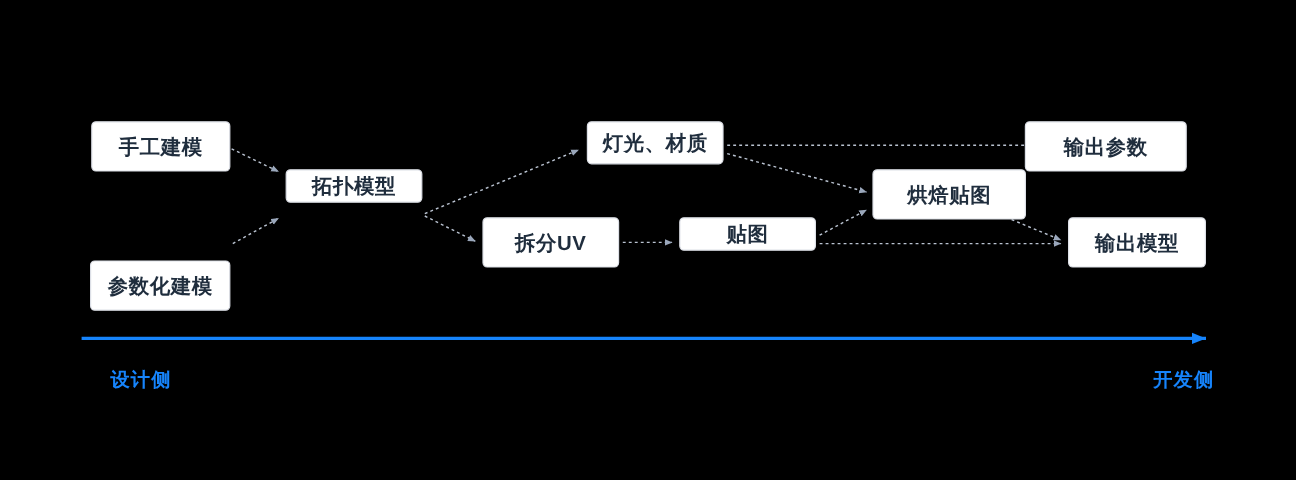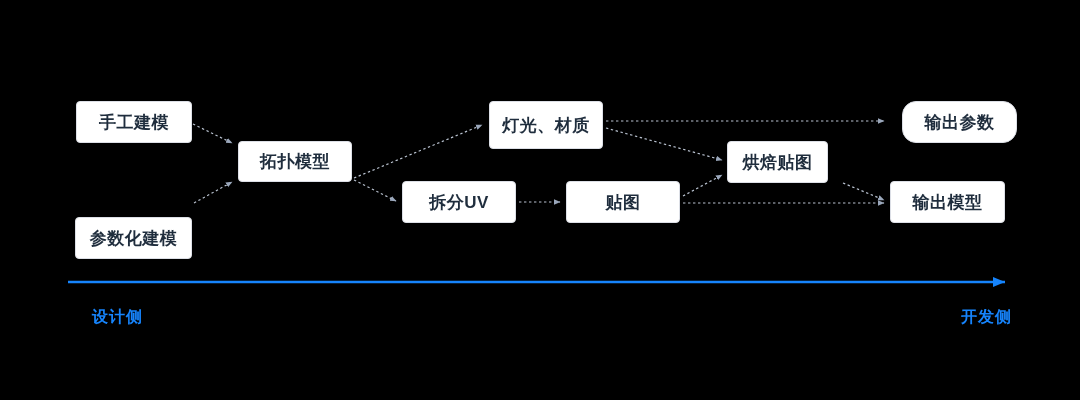--- a/index.html
+++ b/index.html
@@ -93,36 +93,36 @@
     <line id="axis-line" stroke="#1684fc" stroke-width="2.6" marker-end="url(#axis-arrow)" x1="68" y1="282" x2="1005" y2="282"></line>
   </svg>
 
   <div id="nodes">
       <div class="node" style="left: 76px; top: 101px; width: 116px; height: 42px; border-color: rgb(220, 223, 230); color: rgb(31, 45, 61);">
         <span>手工建模</span>
       </div>
       <div class="node" style="left: 75px; top: 181px; width: 117px; height: 42px; border-color: rgb(220, 223, 230); color: rgb(31, 45, 61); margin-top: 36px;">
         <span>参数化建模</span>
       </div>
-      <div class="node" style="left: 238px; top: 141px; width: 114px; height: 41px; border-color: rgb(220, 223, 230); color: rgb(31, 45, 61);">
+      <div class="node" style="left: 238px; top: 141px; width: 114px; height: 28px; border-color: rgb(220, 223, 230); color: rgb(31, 45, 61);">
         <span>拓扑模型</span>
       </div>
-      <div class="node" style="left: 489px; top: 101px; width: 114px; height: 48px; border-color: rgb(220, 223, 230); color: rgb(31, 45, 61);">
+      <div class="node" style="left: 489px; top: 101px; width: 114px; height: 36px; border-color: rgb(220, 223, 230); color: rgb(31, 45, 61);">
         <span>灯光、材质</span>
       </div>
       <div class="node" style="left: 402px; top: 181px; width: 114px; height: 42px; border-color: rgb(220, 223, 230); color: rgb(31, 45, 61);">
         <span>拆分UV</span>
       </div>
-      <div class="node" style="left: 566px; top: 181px; width: 114px; height: 42px; border-color: rgb(220, 223, 230); color: rgb(31, 45, 61);">
+      <div class="node" style="left: 566px; top: 181px; width: 114px; height: 28px; border-color: rgb(220, 223, 230); color: rgb(31, 45, 61);">
         <span>贴图</span>
       </div>
-      <div class="node" style="left: 727px; top: 141px; width: 101px; height: 42px; border-color: rgb(220, 223, 230); color: rgb(31, 45, 61);">
+      <div class="node" style="left: 727px; top: 141px; width: 128px; height: 42px; border-color: rgb(220, 223, 230); color: rgb(31, 45, 61);">
         <span>烘焙贴图</span>
       </div>
-      <div class="node" style="left: 902px; top: 101px; width: 115px; height: 42px; border-color: rgb(220, 223, 230); color: rgb(31, 45, 61); border-radius: 14px;">
+      <div class="node" style="left: 854px; top: 101px; width: 135px; height: 42px; border-color: rgb(220, 223, 230); color: rgb(31, 45, 61);">
         <span>输出参数</span>
       </div>
       <div class="node" style="left: 890px; top: 181px; width: 115px; height: 42px; border-color: rgb(220, 223, 230); color: rgb(31, 45, 61); justify-content: center;">
         <span>输出模型</span>
       </div>
     </div>
 
   <div class="axis-label" id="axis-start-label" style="left: 72px; top: 307px; color: rgb(22, 132, 252);">设计侧</div>
   <div class="axis-label" id="axis-end-label" style="left: 941px; top: 307px; color: rgb(22, 132, 252);">开发侧</div>
 

